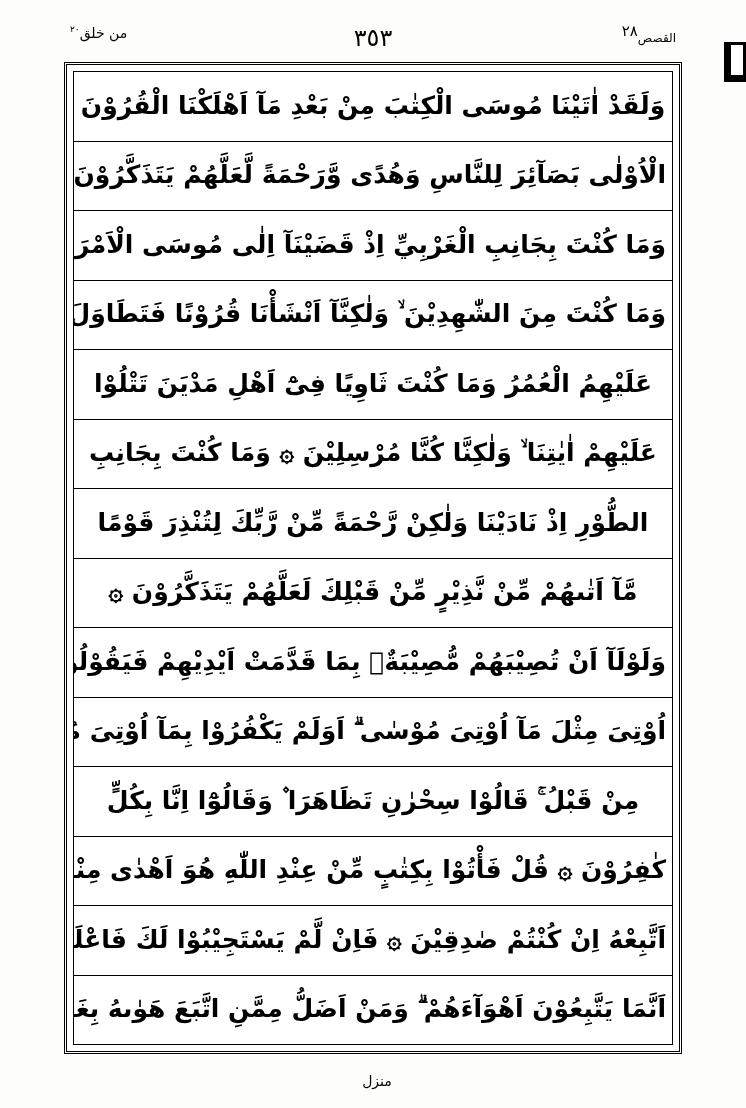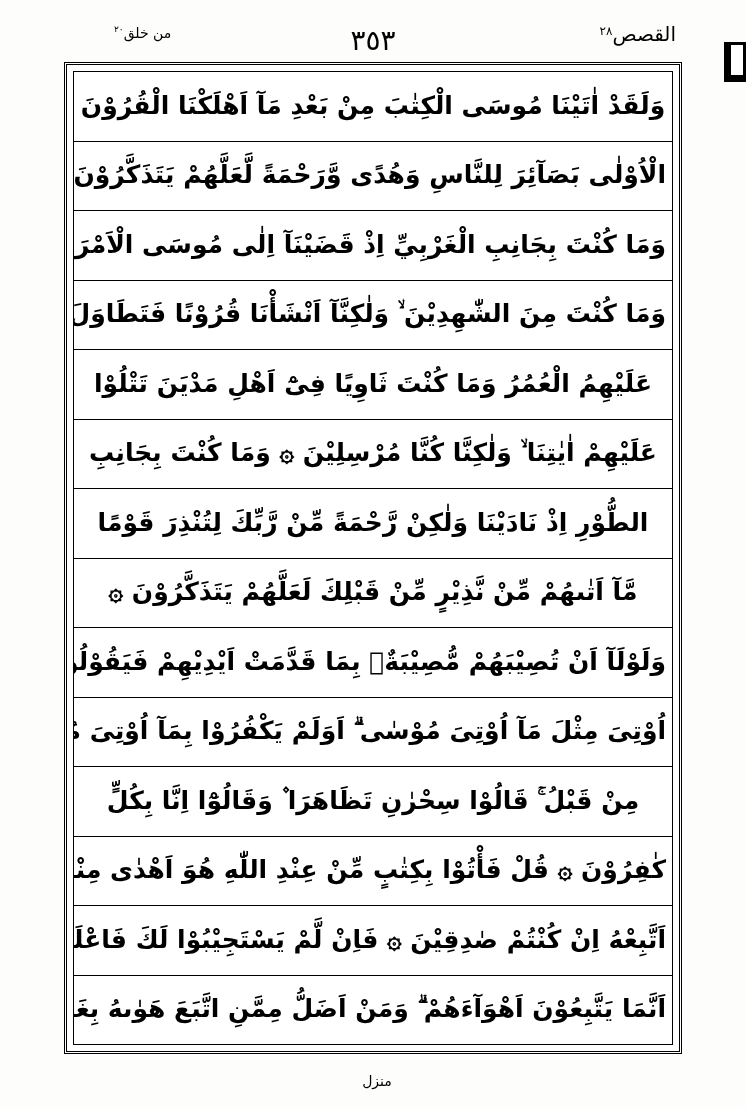--- a/index.html
+++ b/index.html
@@ -35,42 +35,41 @@
   }
   .header .hdr-right {
     position: absolute;
     right: 0;
     top: 0;
     font-size: 15px;
     font-family: "DejaVu Sans", sans-serif;
     white-space: nowrap;
   }
   .header .hdr-right .sura {
-    font-size: 20px;
+    font-size: 12px;
     margin-top: 16px;
   }
   .header .hdr-right .sup {
-    font-size: 12px;
+    font-size: 15px;
     vertical-align: super;
   }
   .header .hdr-center {
     position: absolute;
     left: 50%;
     transform: translateX(-50%);
     top: 2px;
-    font-size: 28px;
+    font-size: 24px;
     letter-spacing: 1px;
   }
   .header .hdr-left {
     position: absolute;
     left: 0;
     top: 2px;
     font-size: 14px;
     white-space: nowrap;
-    margin-left: 44px;
   }
   .header .hdr-left .sup {
     font-size: 9px;
     vertical-align: super;
   }
 
   
   .edge-tab {
     position: absolute;
     right: 0;

